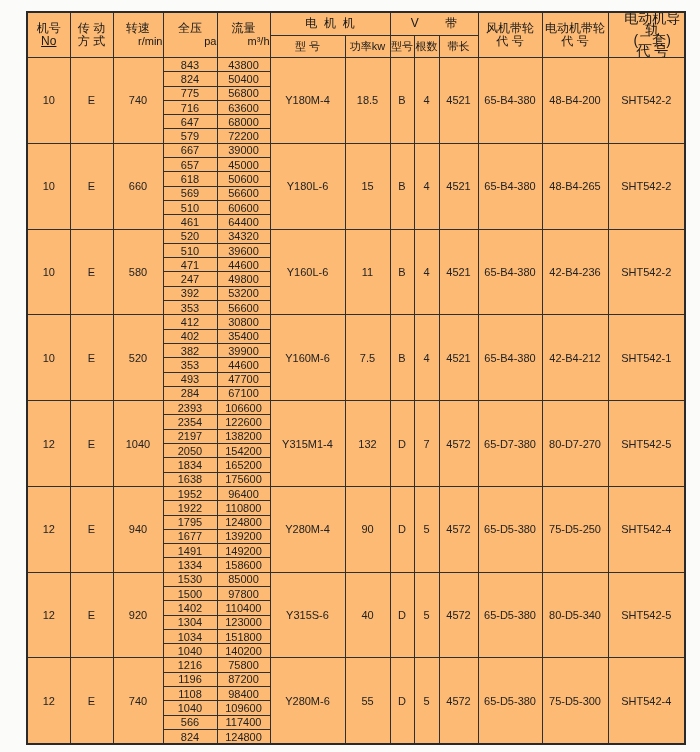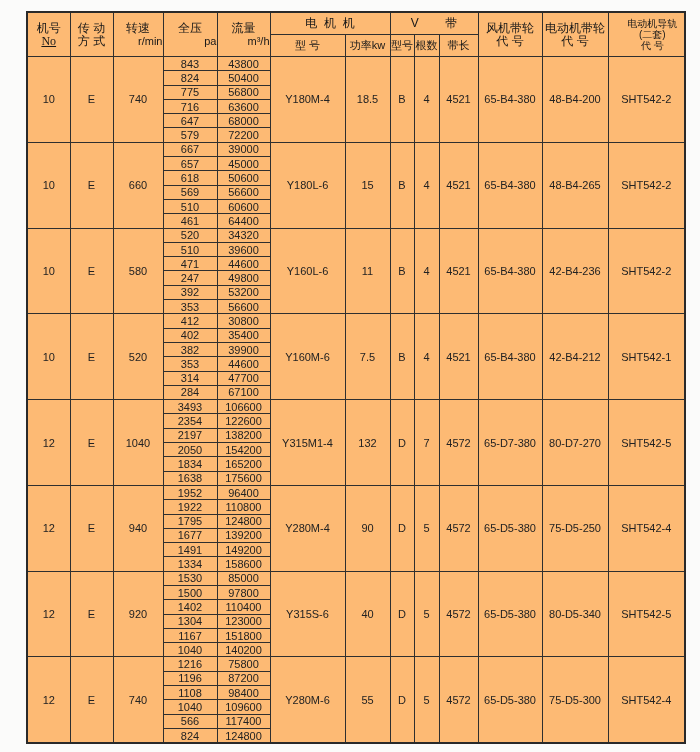--- a/index.html
+++ b/index.html
@@ -35,32 +35,32 @@
     height: 21px;
     font-size: 12px;
     line-height: 13px;
     color: #181818;
   }
   thead .sub {
     font-size: 11px;
     text-align: right;
   }
   thead .tri {
-    font-size: 10px;
+    font-size: 14px;
     line-height: 11px;
     padding-left: 12px;
   }
   tbody td {
     height: 13.3px;
     font-size: 11px;
     line-height: 12px;
     color: #222;
   }
   .ws-pre { white-space: pre; }
-  .underline { text-decoration: underline; font-family: Liberation Serif, serif; }
+  .underline { text-decoration: underline; }
 </style>
 </head>
 <body>
 
 <div class="page">
   <table class="spec">
     <colgroup>
       <col style="width:43px">
         <col style="width:43px">
         <col style="width:50px">
@@ -248,32 +248,32 @@
         </tr>
         <tr>
           <td>382</td>
           <td>39900</td>
         </tr>
         <tr>
           <td>353</td>
           <td>44600</td>
         </tr>
         <tr>
-          <td>314</td>
+          <td>493</td>
           <td>47700</td>
         </tr>
         <tr>
           <td>284</td>
           <td>67100</td>
         </tr>
         <tr>
           <td rowspan="6">12</td>
           <td rowspan="6">E</td>
           <td rowspan="6">1040</td>
-          <td>3493</td>
+          <td>2393</td>
           <td>106600</td>
           <td rowspan="6">Y315M1-4</td>
           <td rowspan="6">132</td>
           <td rowspan="6">D</td>
           <td rowspan="6">7</td>
           <td rowspan="6">4572</td>
           <td rowspan="6">65-D7-380</td>
           <td rowspan="6">80-D7-270</td>
           <td rowspan="6">SHT542-5</td>
         </tr>
@@ -353,21 +353,21 @@
         </tr>
         <tr>
           <td>1402</td>
           <td>110400</td>
         </tr>
         <tr>
           <td>1304</td>
           <td>123000</td>
         </tr>
         <tr>
-          <td>1167</td>
+          <td>1034</td>
           <td>151800</td>
         </tr>
         <tr>
           <td>1040</td>
           <td>140200</td>
         </tr>
         <tr>
           <td rowspan="6">12</td>
           <td rowspan="6">E</td>
           <td rowspan="6">740</td>

